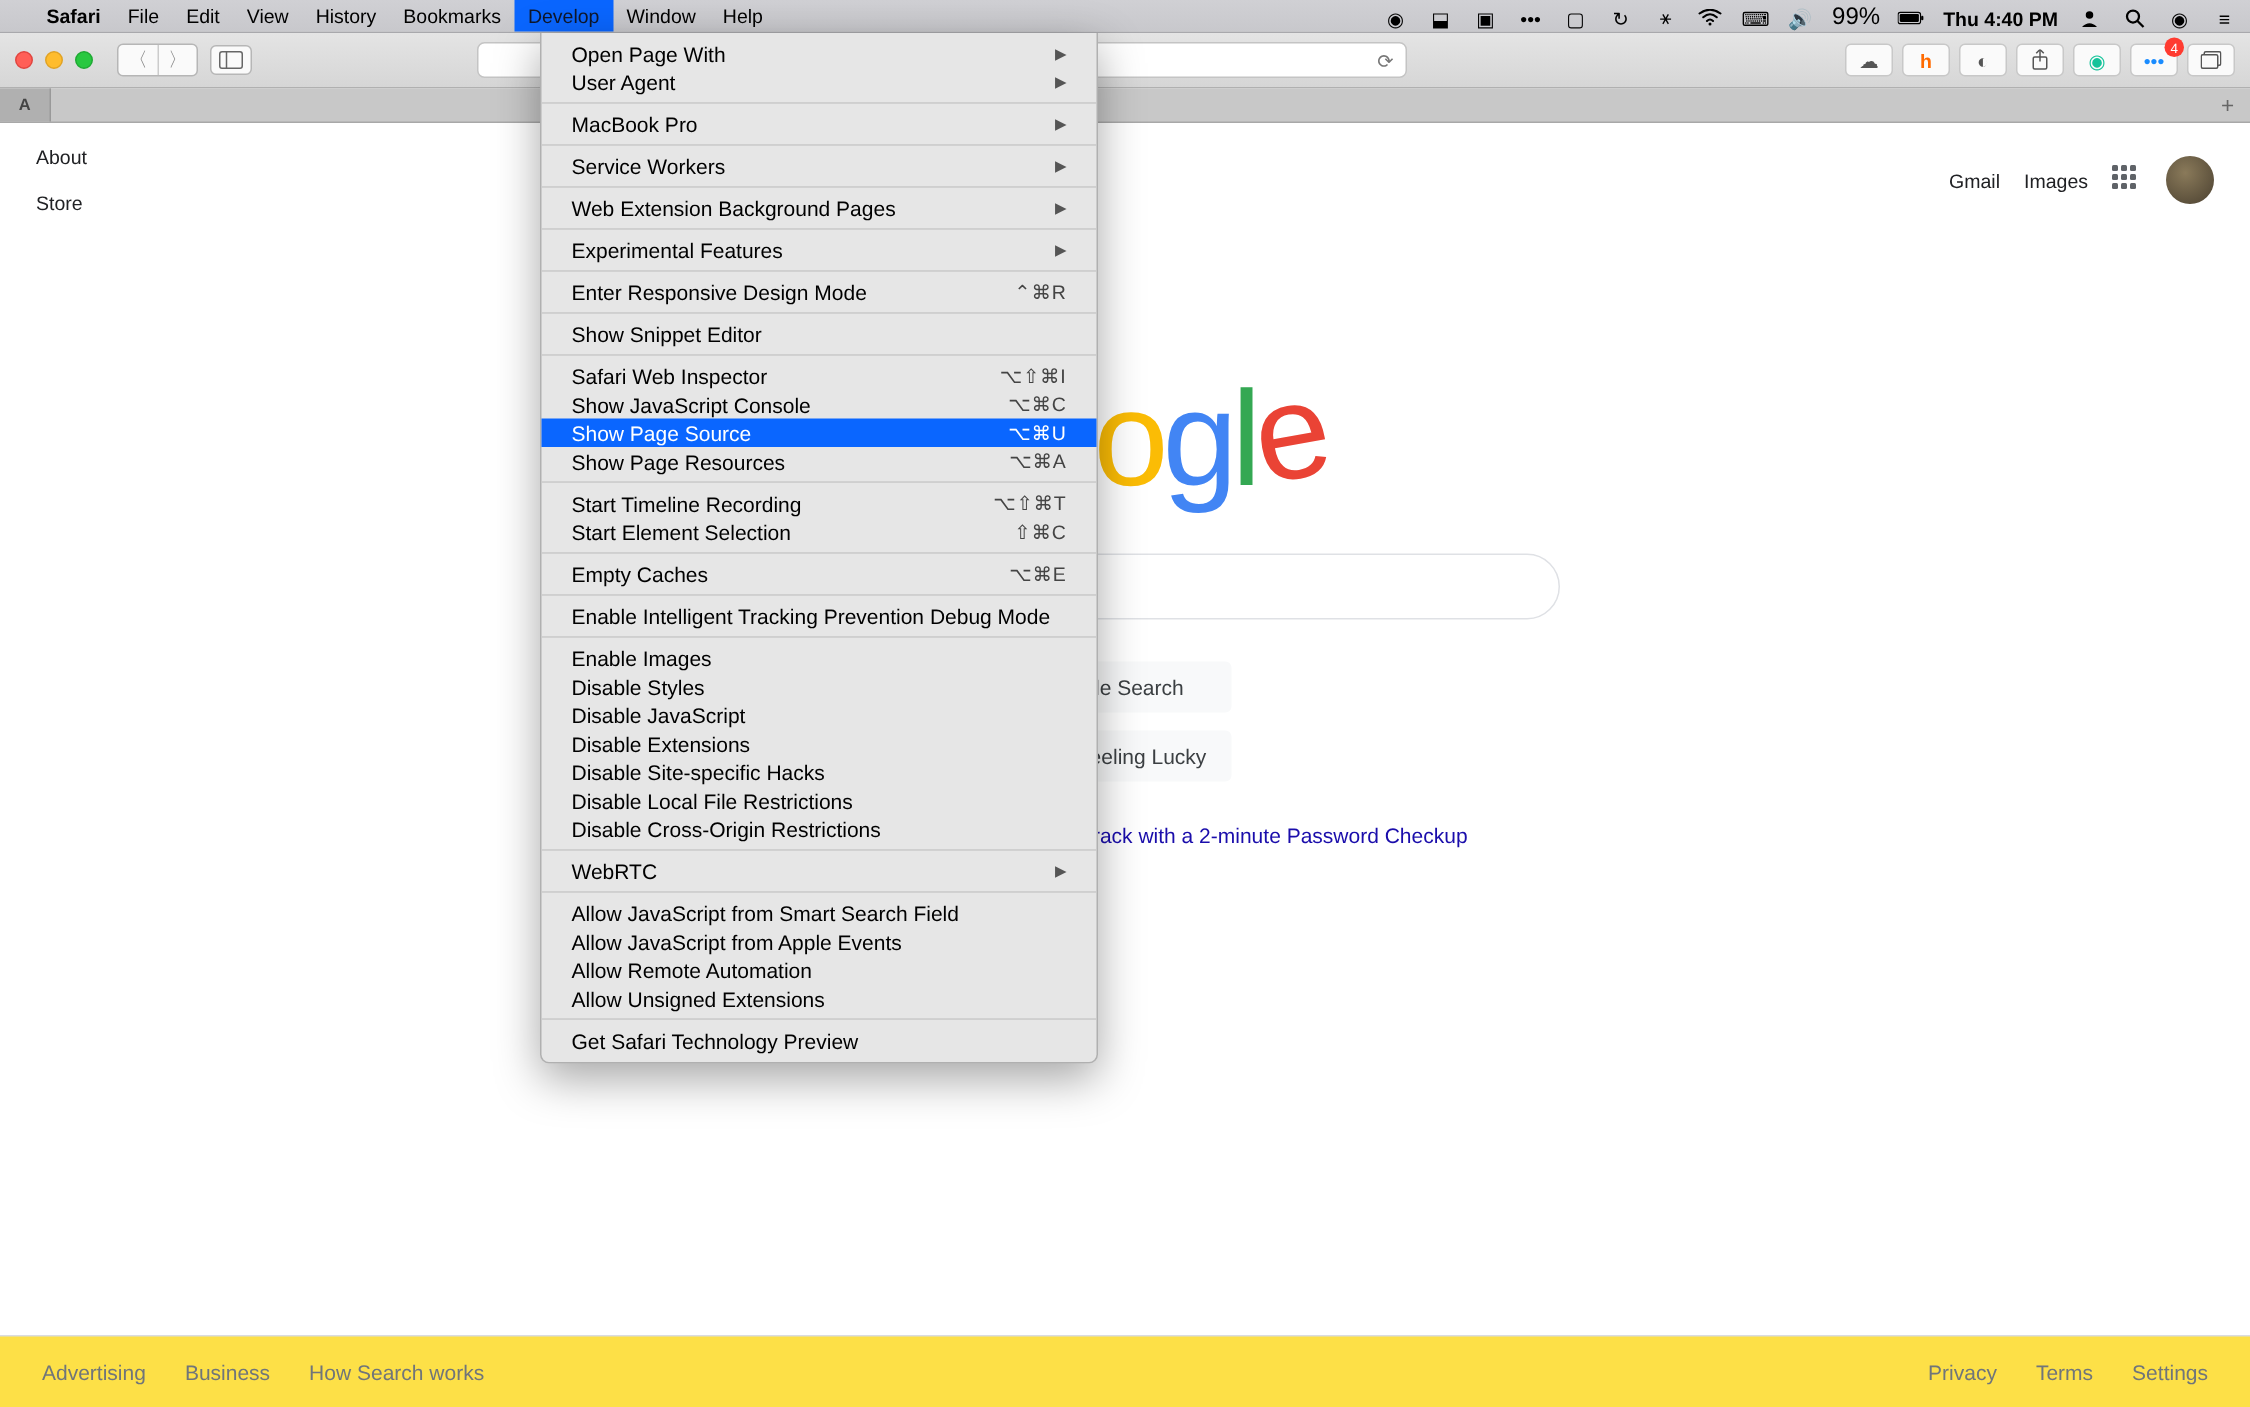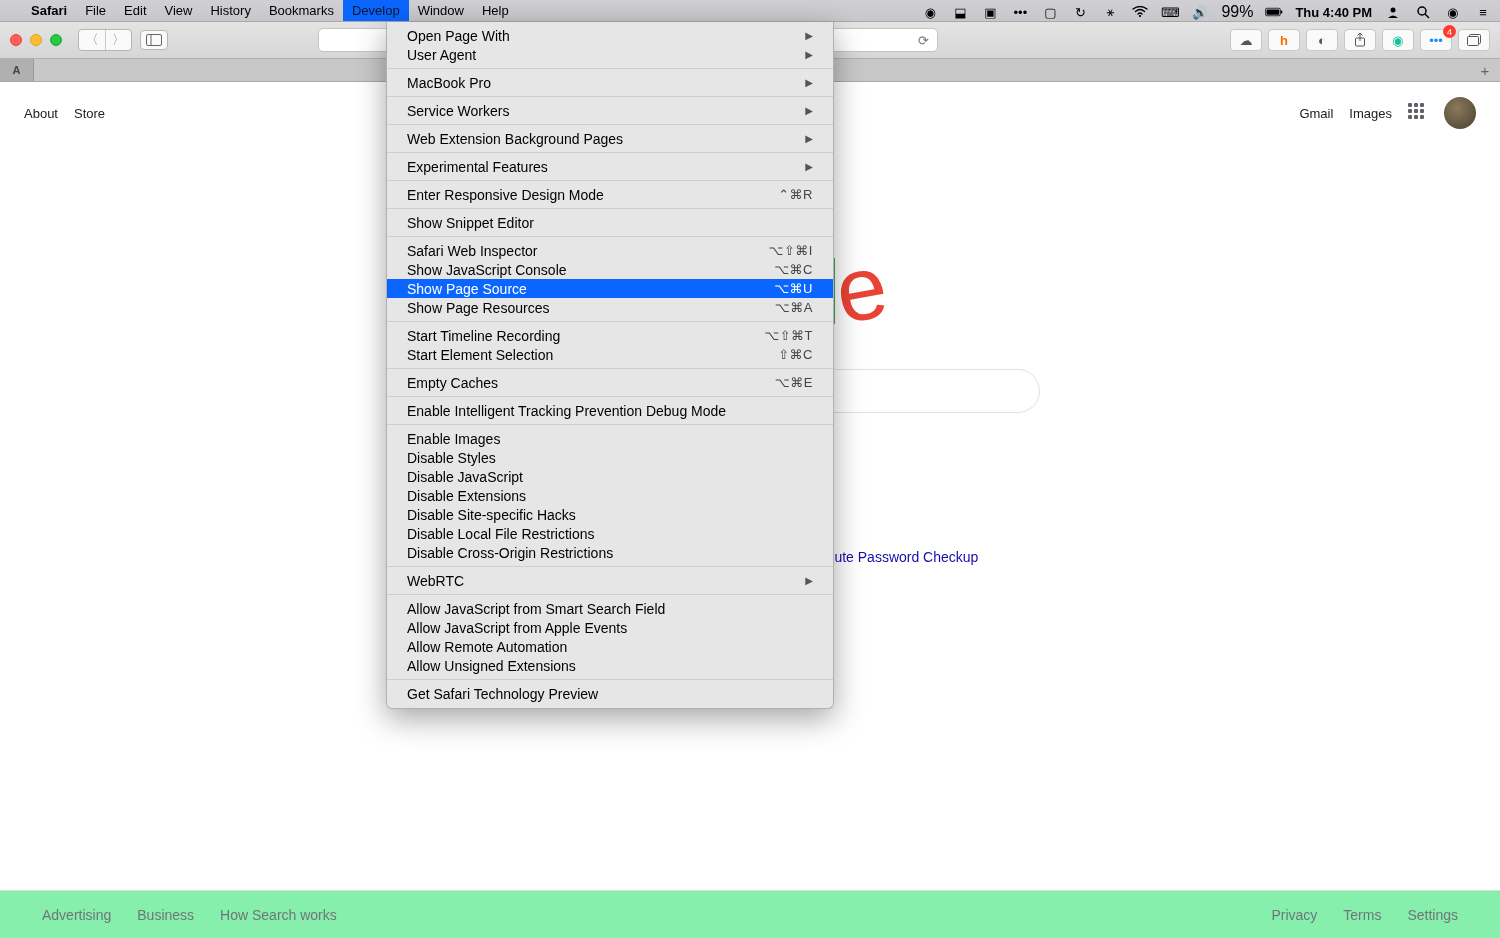--- a/index.html
+++ b/index.html
@@ -35,42 +35,42 @@
     .ext-badge { position: absolute; top: -5px; right: -5px; background: #ff3b30; color: #fff; font-size: 9px; width: 13px; height: 13px; border-radius: 50%; display: flex; align-items: center; justify-content: center; }
 
     
     .tab-bar { height: 23px; background: #c8c8c8; border-bottom: 1px solid #a8a8a8; display: flex; align-items: stretch; }
     .tab-btn-a { width: 34px; background: #b0b0b0; border-right: 1px solid #999; display: flex; align-items: center; justify-content: center; font-size: 11px; color: #444; font-weight: 600; }
     .new-tab-btn { margin-left: auto; width: 30px; display: flex; align-items: center; justify-content: center; color: #666; font-size: 15px; }
 
     
     .page { position: relative; background: #fff; height: calc(938px - 22px - 37px - 23px); }
     .goog-topbar { position: absolute; top: 15px; left: 0; right: 0; display: flex; align-items: center; padding: 0 24px; font-size: 13px; color: #202124; }
-    .goog-topbar .left { display: flex; gap: 16px; }
+    .goog-topbar .left { display: flex; gap: 16px; flex-direction: column; }
     .goog-topbar .right { margin-left: auto; display: flex; gap: 16px; align-items: center; }
     .goog-link { color: #202124; }
     .goog-apps { width: 20px; height: 20px; display: grid; grid-template-columns: repeat(3,4px); grid-template-rows: repeat(3,4px); gap: 2px; }
     .goog-apps span { background: #5f6368; border-radius: 1px; }
     .goog-avatar { width: 32px; height: 32px; border-radius: 50%; background: radial-gradient(circle at 40% 35%, #8a7a5a, #4a4030); }
 
     .goog-center { position: absolute; top: 160px; left: 50%; transform: translateX(-50%); width: 590px; display: flex; flex-direction: column; align-items: center; }
     .google-logo { font-size: 90px; font-weight: 500; letter-spacing: -4px; display: flex; }
     .gl-b { color: #4285f4; } .gl-r { color: #ea4335; } .gl-y { color: #fbbc05; } .gl-g { color: #34a853; }
     .goog-searchbox { margin-top: 24px; width: 580px; height: 44px; border: 1px solid #dfe1e5; border-radius: 24px; display: flex; align-items: center; padding: 0 16px; }
     .goog-buttons { margin-top: 28px; display: flex; gap: 12px; flex-direction: column; }
     .goog-btn { background: #f8f9fa; border: 1px solid #f8f9fa; border-radius: 4px; color: #3c4043; font-size: 14px; padding: 8px 16px; }
     .goog-promo { margin-top: 28px; font-size: 14px; color: #1a0dab; }
 
     
-    .goog-footer { position: absolute; bottom: 0; left: 0; right: 0; height: 48px; background: #86efac; border-top: 1px solid #dadce0; display: flex; align-items: center; padding: 0 42px; font-size: 14px; color: #70757a; }
+    .goog-footer { position: absolute; bottom: 0; left: 0; right: 0; height: 48px; background: #fde047; border-top: 1px solid #dadce0; display: flex; align-items: center; padding: 0 28px; font-size: 14px; color: #70757a; }
     .goog-footer .left { display: flex; gap: 26px; }
     .goog-footer .right { margin-left: auto; display: flex; gap: 26px; }
 
     
-    .dropdown { position: absolute; top: 22px; left: 386px; width: 448px; background: #e6e6e6; border: 1px solid #b0b0b0; border-top: none; border-radius: 0 0 6px 6px; box-shadow: 0 10px 30px rgba(0,0,0,0.35); font-size: 14px; color: #000; z-index: 1000; }
+    .dropdown { position: absolute; top: 22px; left: 360px; width: 372px; background: #e6e6e6; border: 1px solid #b0b0b0; border-top: none; border-radius: 0 0 6px 6px; box-shadow: 0 10px 30px rgba(0,0,0,0.35); font-size: 14px; color: #000; z-index: 1000; }
     .dd-item { height: 19px; padding: 0 20px; display: flex; align-items: center; justify-content: space-between; cursor: default; }
     .dd-item.first { padding-top: 4px; height: 23px; }
     .dd-item.highlighted { background: #0a66ff; color: #fff; }
     .dd-sep { height: 1px; background: #c0c0c0; margin: 4px 0; border-top: 1px solid #cfcfcf; }
     .dd-shortcut { color: #444; font-size: 13px; letter-spacing: 0.5px; }
     .dd-item.highlighted .dd-shortcut { color: #fff; }
     .dd-arrow { color: #555; font-size: 10px; }
     .dd-last { padding-bottom: 5px; height: 24px; }
   </style>
 </head>

